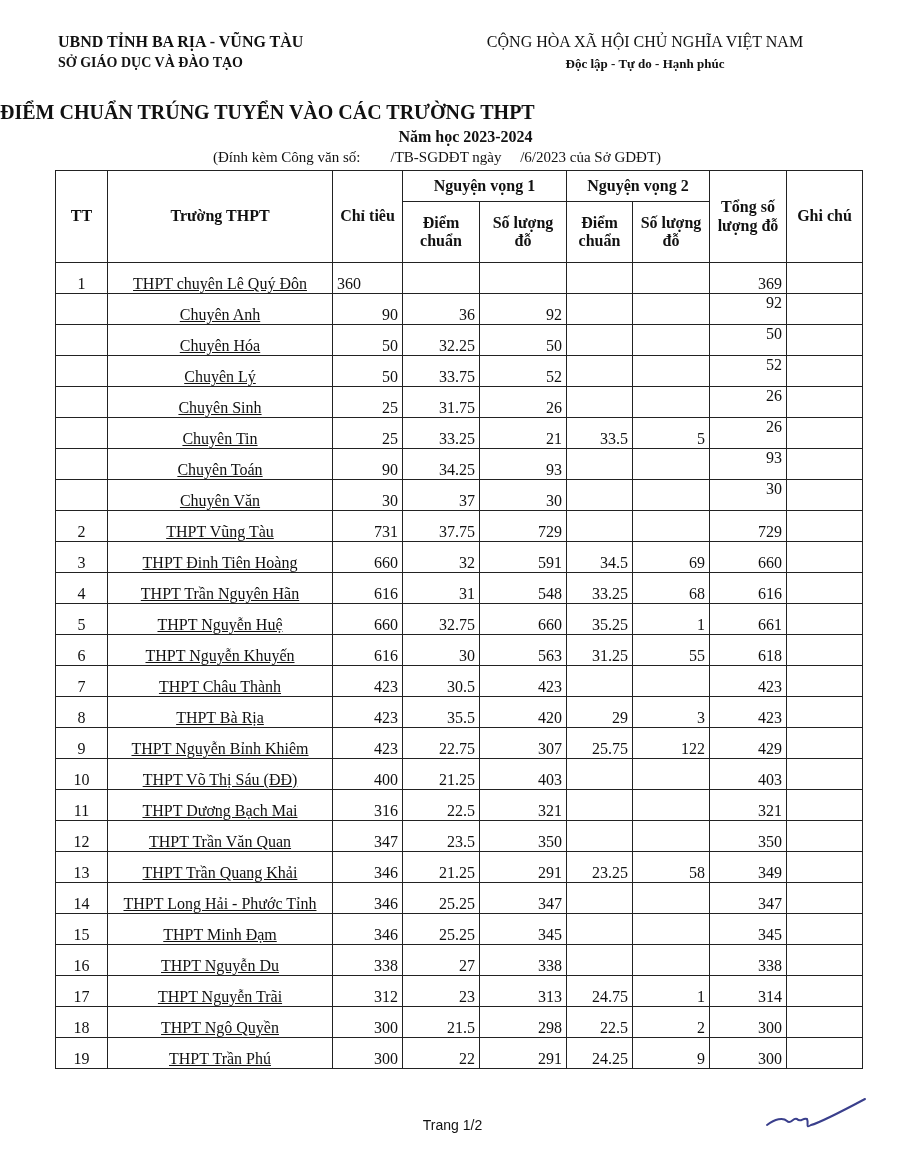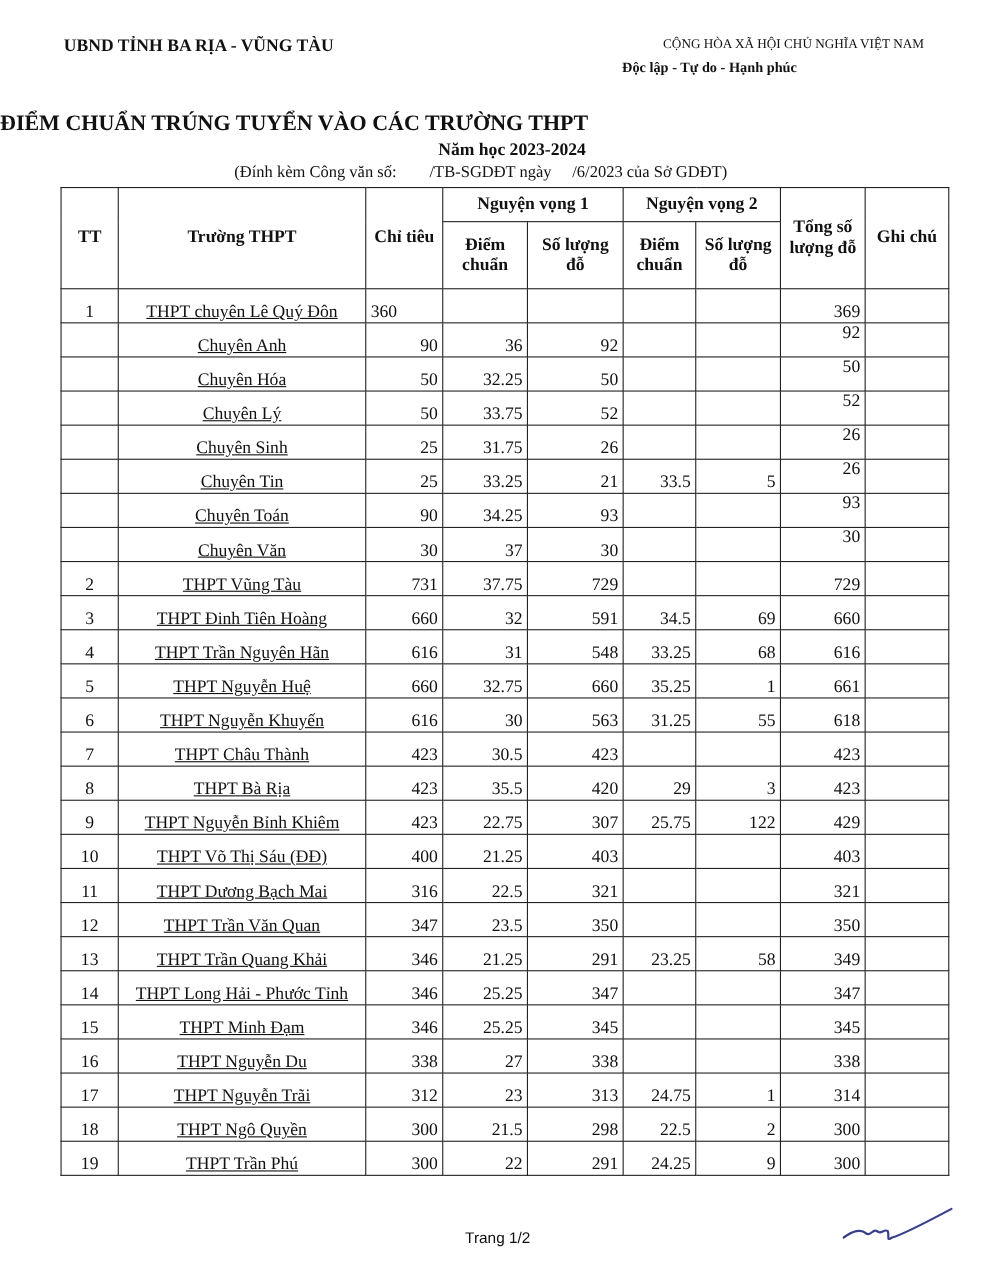--- a/index.html
+++ b/index.html
@@ -2,21 +2,21 @@
 <html><head>
 <meta charset="utf-8">
 <style>
   html, body { margin:0; padding:0; background:#ffffff; }
   body { width:905px; height:1151px; position:relative; overflow:hidden;
          font-family:"Liberation Serif", "DejaVu Serif", serif; color:#111; }
   .hdr-left { position:absolute; left:58px; top:33px; width:300px; text-align:left; }
   .hdr-left .l1 { font-size:16px;font-weight:bold; }
   .hdr-left .l2 { font-size:14px; font-weight:bold; margin-top:4px; }
   .hdr-right { position:absolute; left:450px; top:33px; width:390px; text-align:center; }
-  .hdr-right .l1 { font-size:12px;text-align:right; }
+  .hdr-right .l1 { font-size:16px; }
   .hdr-right .l2 { font-size:13px; font-weight:bold; margin-top:5px; }
   .title { position:absolute; left:0; width:905px; top:101px; text-align:left;
            font-size:20px; font-weight:bold; }
   .subtitle { position:absolute; left:0; width:905px; top:128px; text-align:center;
               font-size:16px; font-weight:bold;padding-left:13px; }
   .attach { position:absolute; left:213px; top:149px; font-size:15px; white-space:pre; }
 
   table.main { position:absolute; left:55px; top:170px; border-collapse:collapse;
                table-layout:fixed; font-size:16px; }
   table.main td, table.main th { border:1.5px solid #222; padding:0 4px; }
@@ -32,20 +32,21 @@
 
   .footer { position:absolute; left:0; width:905px; top:1117px; text-align:center;
             font-family:"Liberation Sans", "DejaVu Sans", sans-serif; font-size:14px; }
   .signature { position:absolute; left:765px; top:1095px; width:110px; height:40px; }
 </style>
 </head>
 <body>
 
 <div class="hdr-left">
   <div class="l1">UBND TỈNH BA RỊA - VŨNG TÀU</div>
+  <div class="l2">SỞ GIÁO DỤC VÀ ĐÀO TẠO</div>
 </div>
 <div class="hdr-right">
   <div class="l1">CỘNG HÒA XÃ HỘI CHỦ NGHĨA VIỆT NAM</div>
   <div class="l2">Độc lập - Tự do - Hạnh phúc</div>
 </div>
 
 <div class="title">ĐIỂM CHUẨN TRÚNG TUYỂN VÀO CÁC TRƯỜNG THPT</div>
 <div class="subtitle">Năm học 2023-2024</div>
 <div class="attach">(Đính kèm Công văn số:        /TB-SGDĐT ngày     /6/2023 của Sở GDĐT)</div>
 

